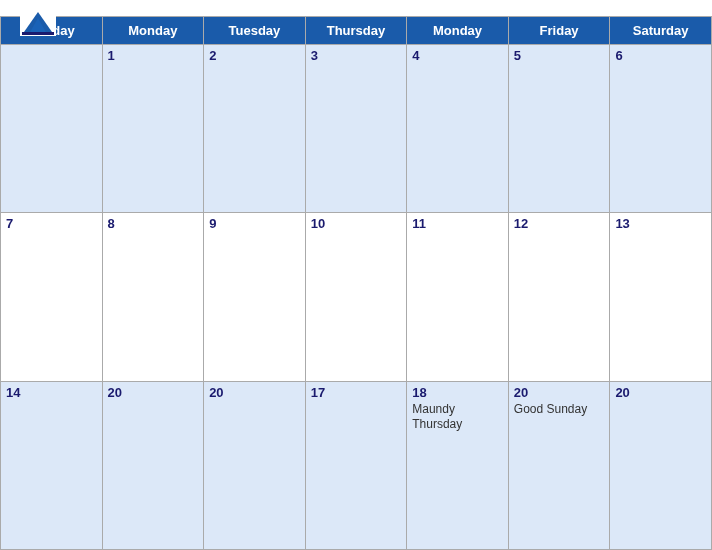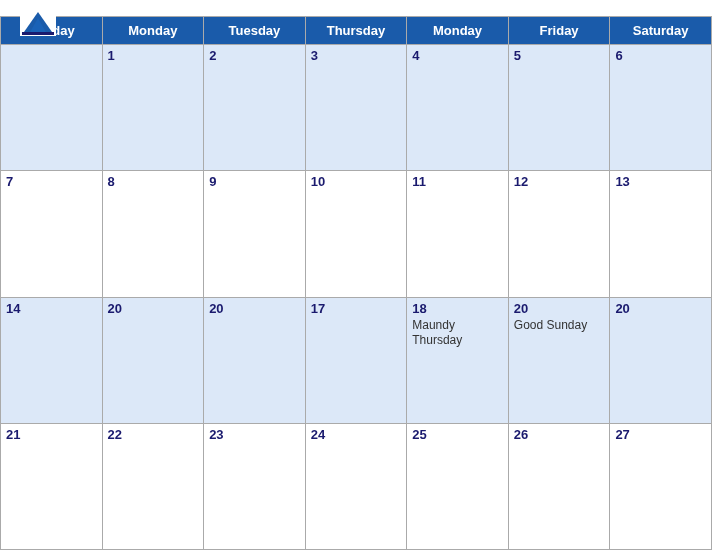--- a/index.html
+++ b/index.html
@@ -197,38 +197,15 @@
             <div class="holiday">Maundy Thursday</div>
           </td>
           <td>
             <div class="day-num">20</div>
             <div class="holiday">Good Sunday</div>
           </td>
           <td>
             <div class="day-num">20</div>
           </td>
         </tr>
-        <tr>
-          <td>
-            <div class="day-num">21</div>
-          </td>
-          <td>
-            <div class="day-num">22</div>
-          </td>
-          <td>
-            <div class="day-num">23</div>
-          </td>
-          <td>
-            <div class="day-num">24</div>
-          </td>
-          <td>
-            <div class="day-num">25</div>
-          </td>
-          <td>
-            <div class="day-num">26</div>
-          </td>
-          <td>
-            <div class="day-num">27</div>
-          </td>
-        </tr>
       </tbody>
   </table>
 </div>
 
 </body></html>

